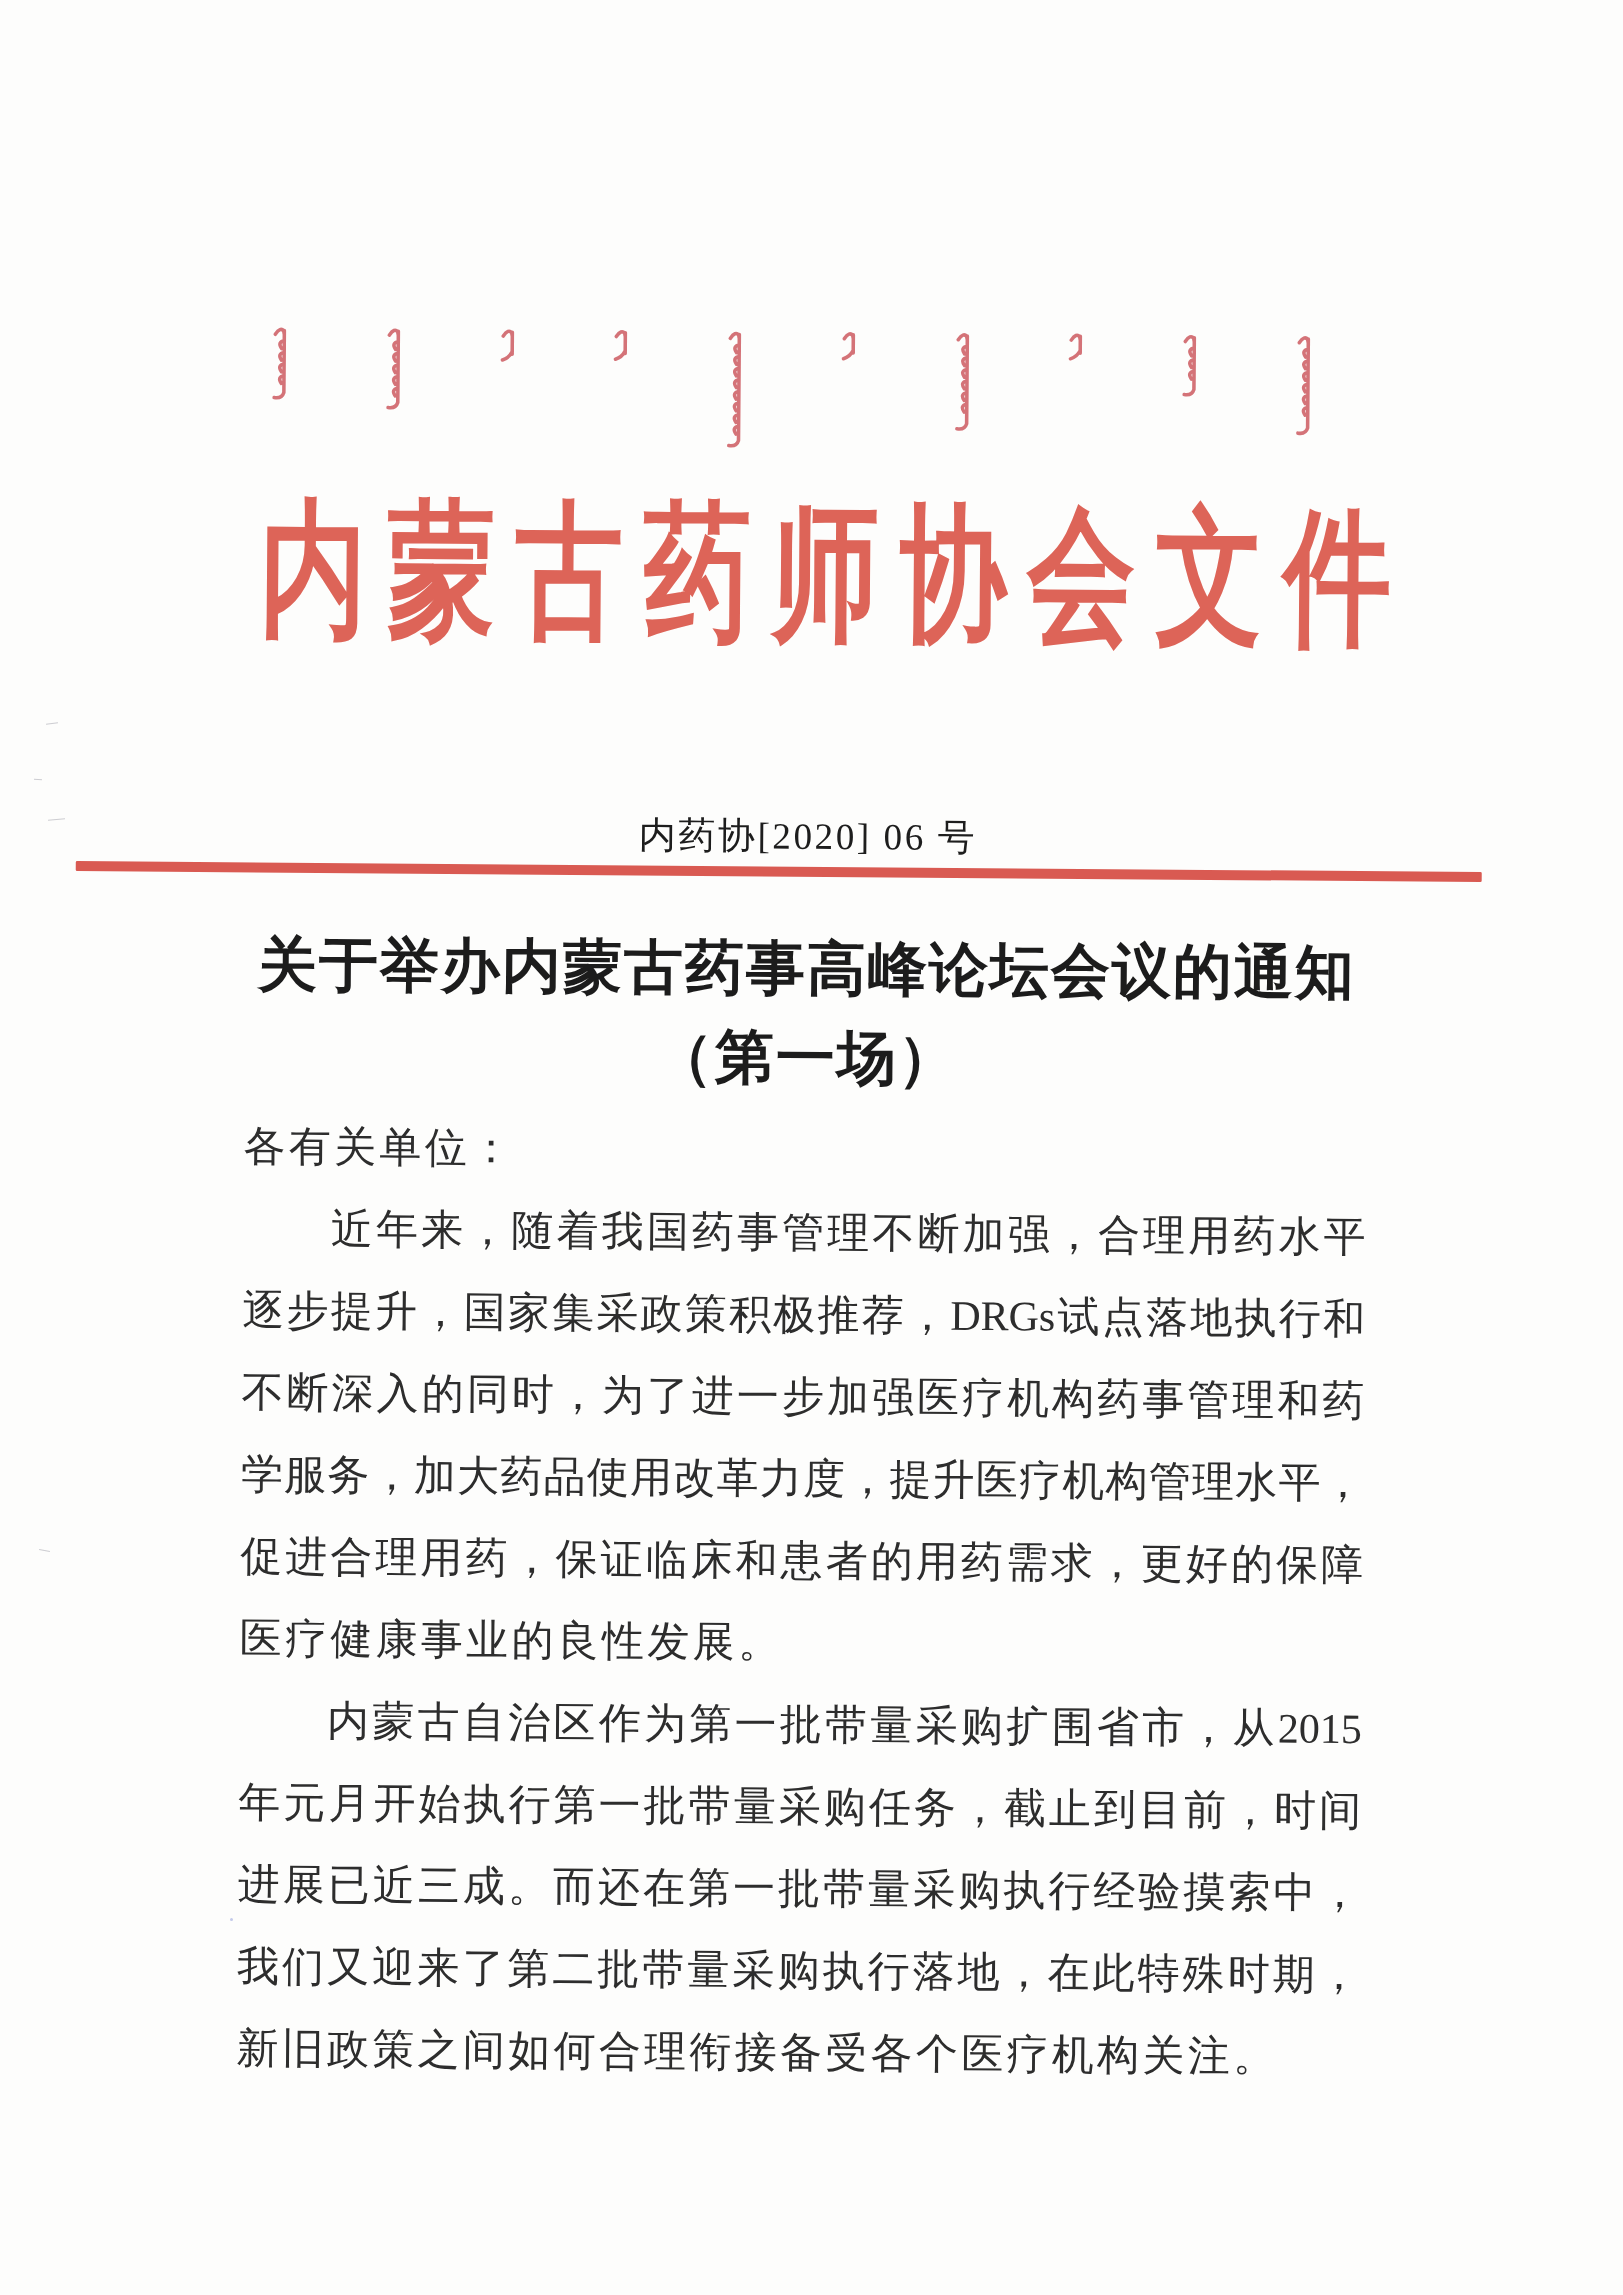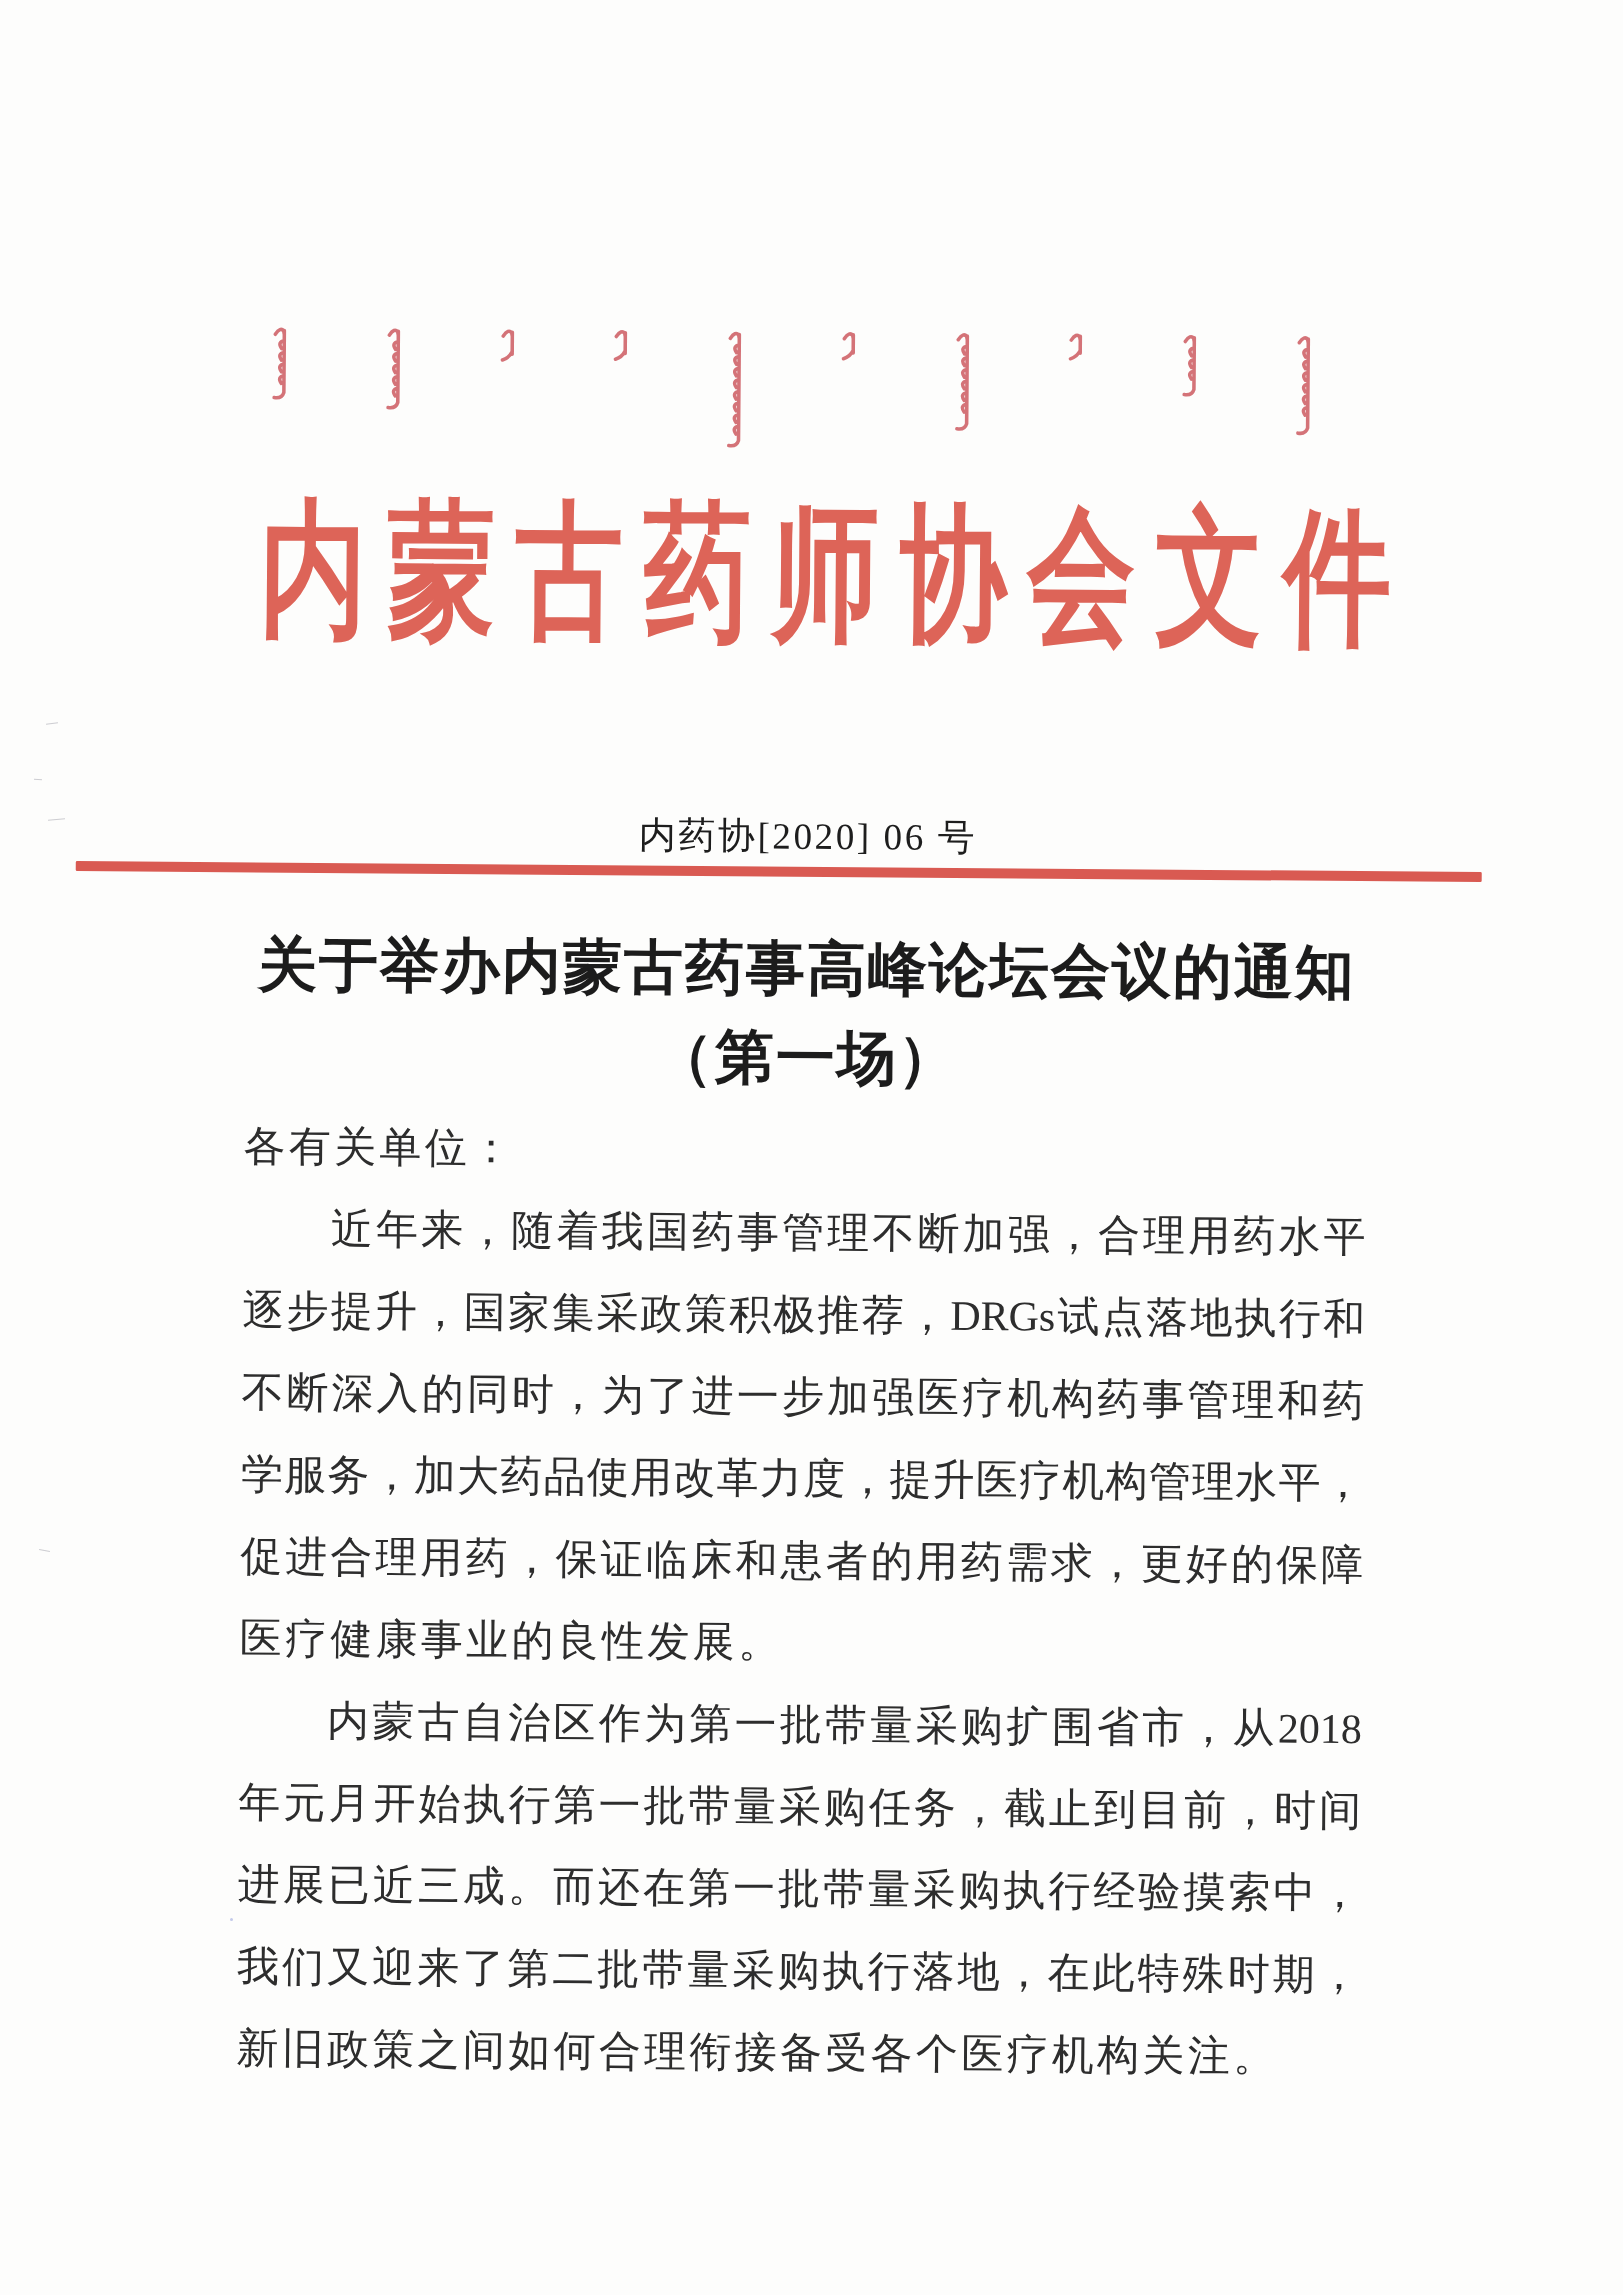--- a/index.html
+++ b/index.html
@@ -320,21 +320,21 @@
           <span>带</span>
           <span>量</span>
           <span>采</span>
           <span>购</span>
           <span>扩</span>
           <span>围</span>
           <span>省</span>
           <span>市</span>
           <span>，</span>
           <span>从</span>
-          <span>2018</span>
+          <span>2015</span>
         </div>
         <div class="bline just">
           <span>年</span>
           <span>元</span>
           <span>月</span>
           <span>开</span>
           <span>始</span>
           <span>执</span>
           <span>行</span>
           <span>第</span>

